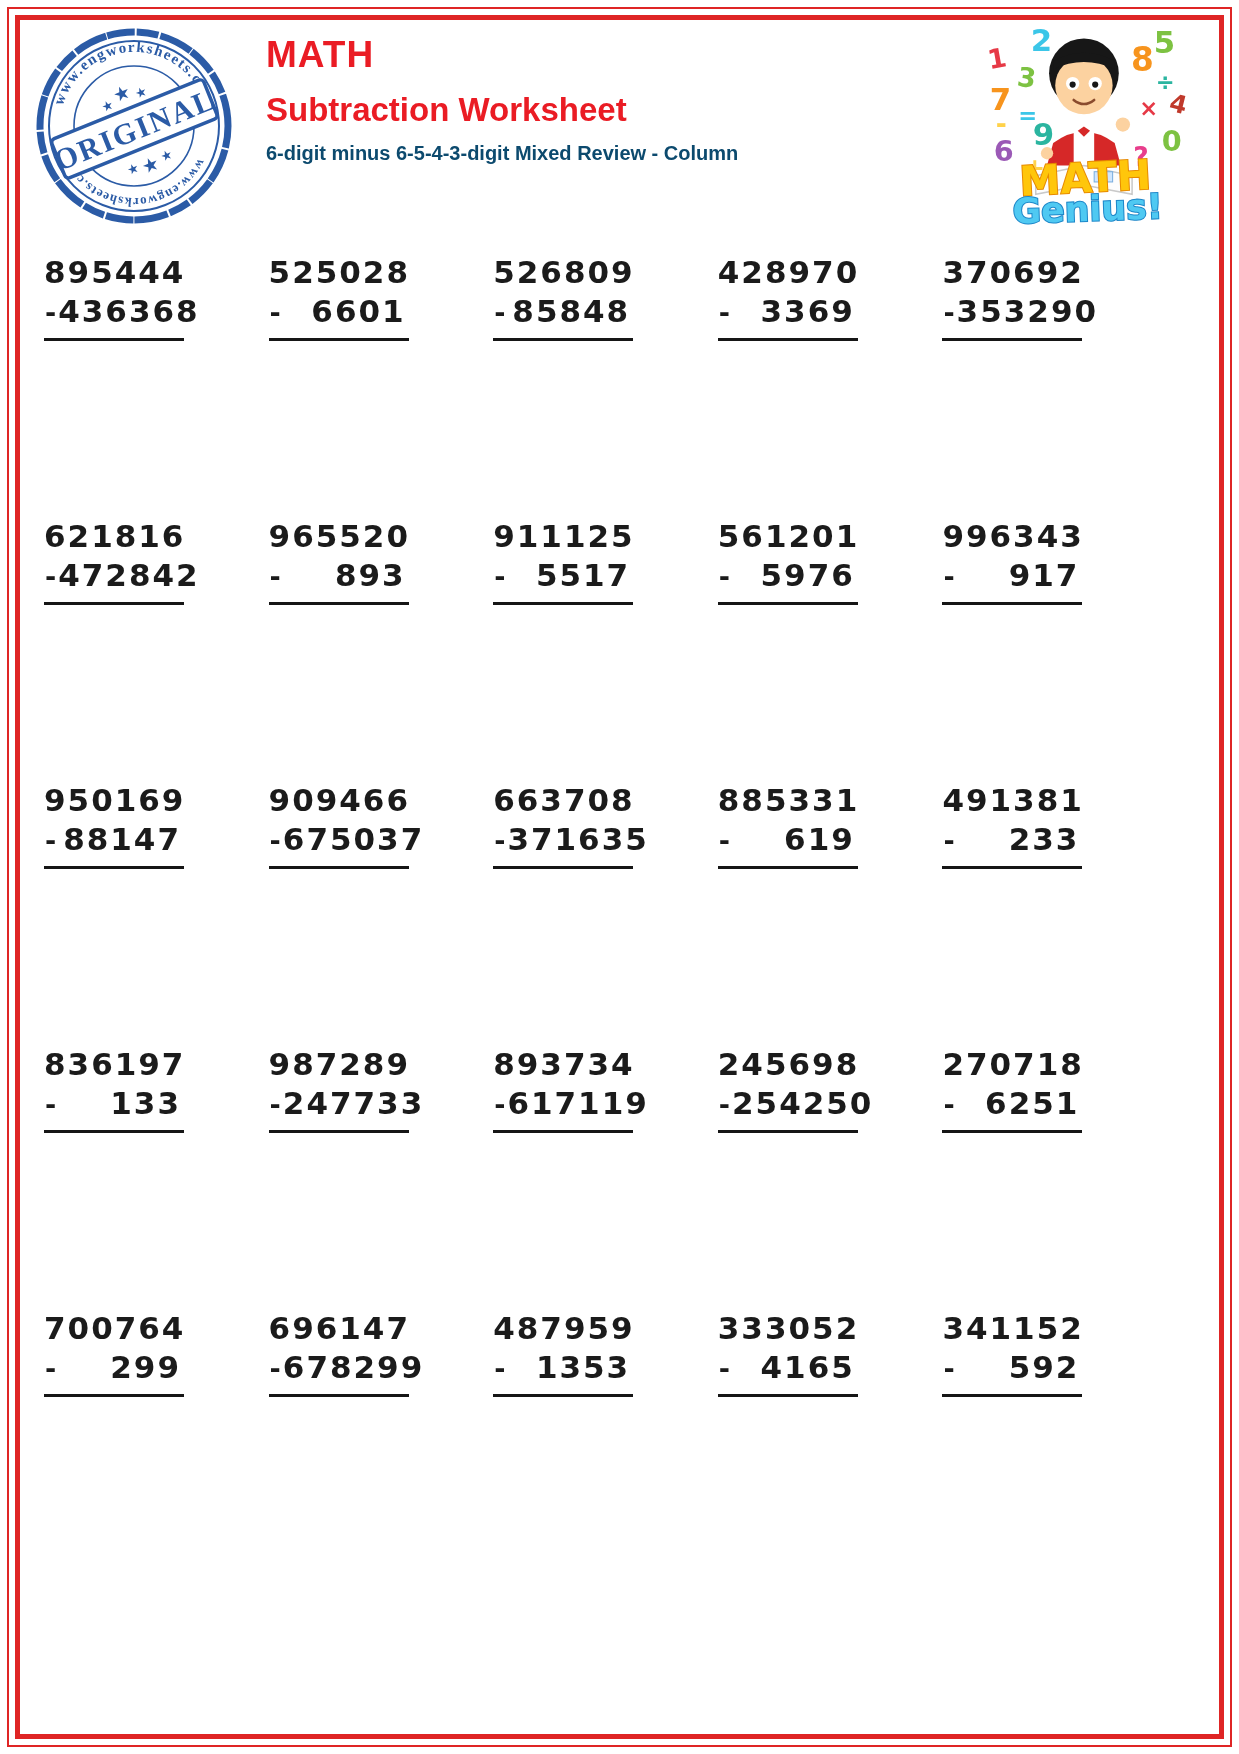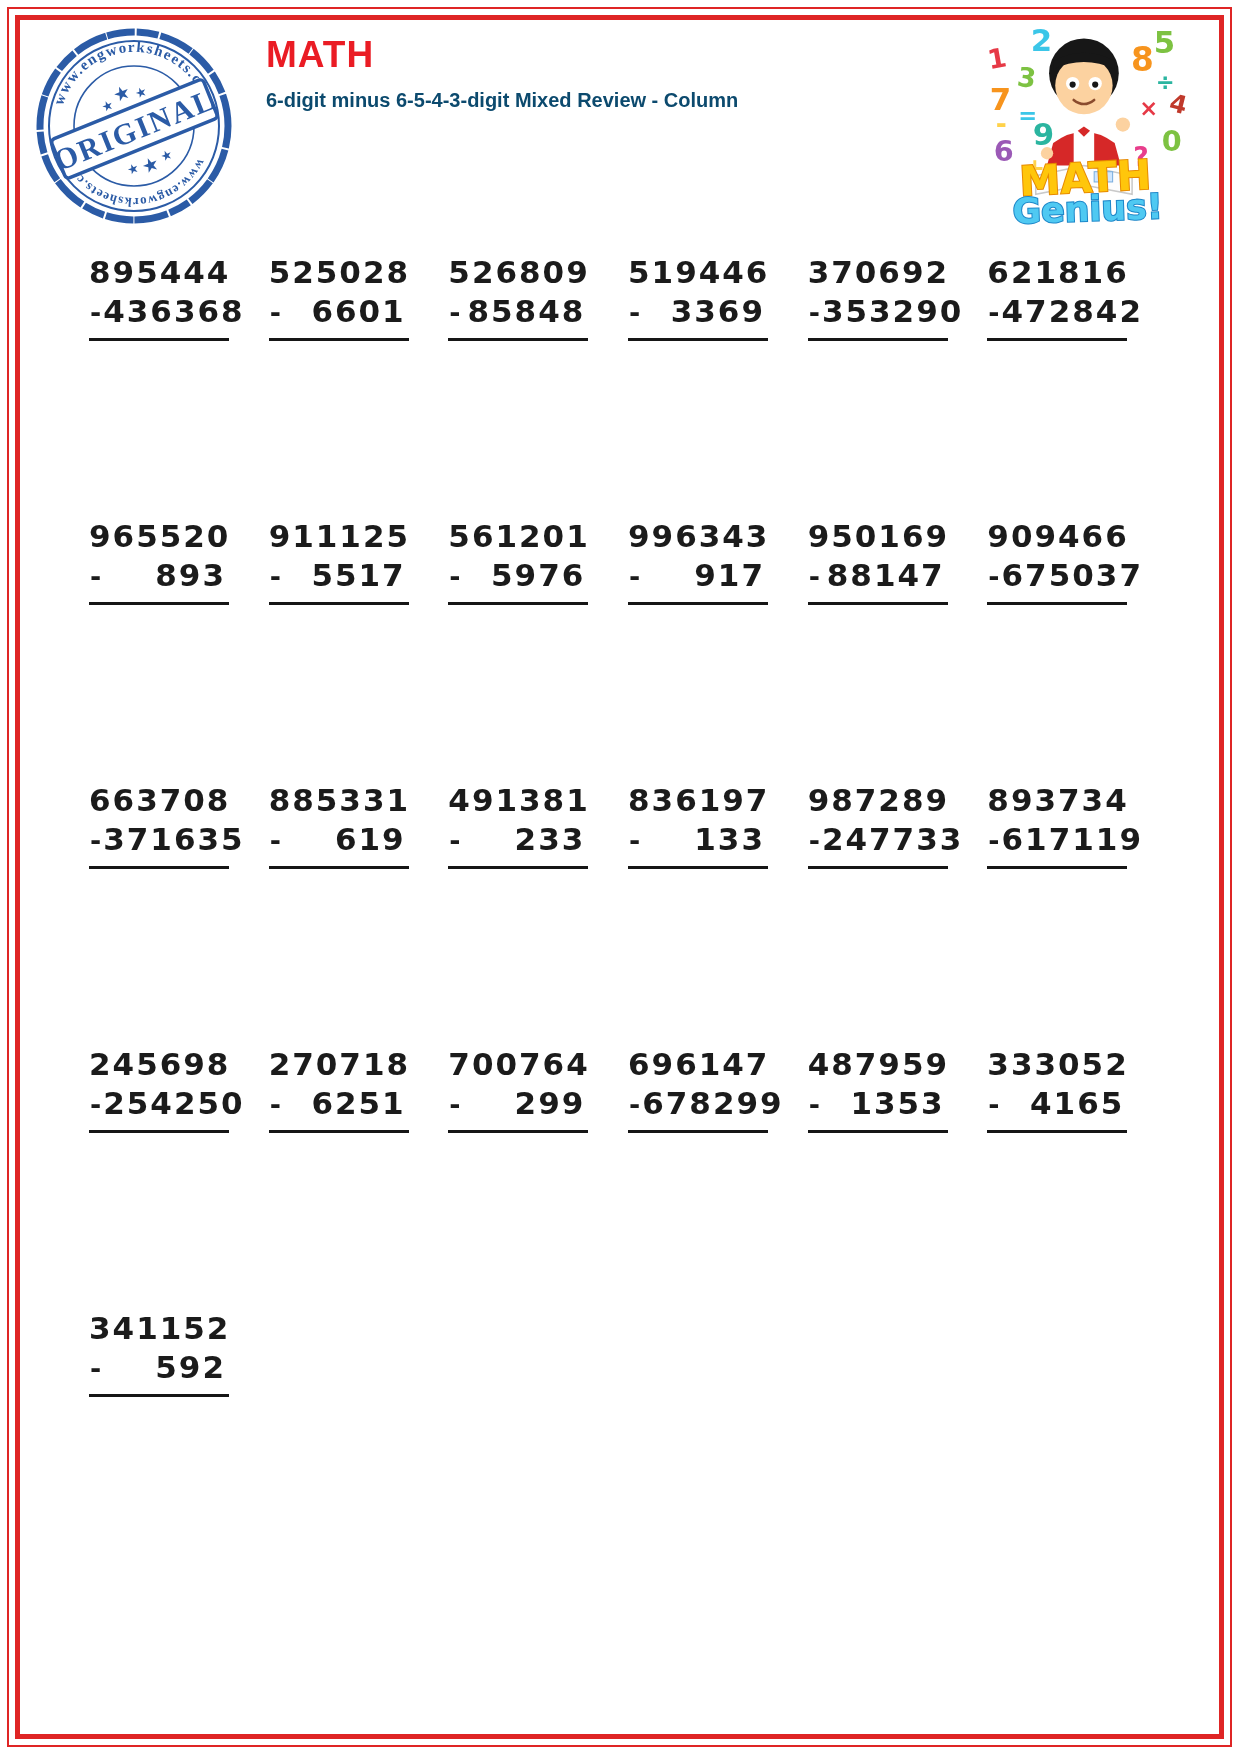--- a/index.html
+++ b/index.html
@@ -9,21 +9,21 @@
   .frame-inner { border:5px solid #df2525; width:100%; height:100%; position:relative; overflow:hidden; background:#fff; }
 
   .header { position:relative; height:218px; }
   .stamp { position:absolute; left:14px; top:6px; width:200px; height:200px; }
   .titles { position:absolute; left:246px; top:14px; }
   .subject-label { font-size:37px; font-weight:bold; color:#ea1c24; letter-spacing:1px; }
   .worksheet-title { font-size:33px; font-weight:bold; color:#ea1c24; margin-top:15px; }
   .worksheet-subtitle { font-size:20px; font-weight:bold; color:#0c4a6e; margin-top:13px; }
   .logo { position:absolute; right:22px; top:0; width:220px; height:205px; }
 
-  .grid { display:grid; grid-template-columns:repeat(6,1fr); padding:0 52px 0 24px; margin-top:14px;margin-left:45px; }
+  .grid { display:grid; grid-template-columns:repeat(5,1fr); padding:0 52px 0 24px; margin-top:14px; }
   .problem { width:140px; height:264px; font-family:"DejaVu Sans", sans-serif; font-weight:bold; color:#1b1b1b; }
   .minuend { text-align:right; font-size:31px; line-height:40px; letter-spacing:2px; padding-right:3px; }
   .subrow { display:flex; justify-content:space-between; align-items:baseline; font-size:31px; line-height:38px;
             letter-spacing:2px; border-bottom:3px solid #161616; padding:0 3px 6px 1px; }
   .minus { font-size:27px; }
 
   .footer { position:absolute; bottom:24px; width:100%; text-align:center;
             font-size:25px; font-weight:bold; color:#e9248e; letter-spacing:0.5px; }
 </style>
 </head>
@@ -58,20 +58,21 @@
               <text x="100" y="114" text-anchor="middle" font-size="30" font-weight="bold" fill="#2b5ba6" letter-spacing="2" font-family="Liberation Serif, serif">ORIGINAL</text>
               <text x="78" y="144" font-size="13" fill="#2b5ba6">★</text>
               <text x="93" y="149" font-size="19" fill="#2b5ba6">★</text>
               <text x="114" y="144" font-size="13" fill="#2b5ba6">★</text>
             </g>
           </svg>
         </div>
 
         <div class="titles">
           <div class="subject-label">MATH</div>
+          <div class="worksheet-title">Subtraction Worksheet</div>
           <div class="worksheet-subtitle">6-digit minus 6-5-4-3-digit Mixed Review - Column</div>
         </div>
 
         <div class="logo">
           <svg viewBox="0 0 210 200" width="220" height="205">
             <g font-family="DejaVu Sans, sans-serif" font-weight="bold">
               <text x="10" y="48" font-size="26" fill="#e63946" transform="rotate(-10 10 48)">1</text>
               <text x="50" y="30" font-size="30" fill="#3bc6e8">2</text>
               <text x="36" y="64" font-size="26" fill="#7dc242" transform="rotate(8 36 64)">3</text>
               <text x="10" y="88" font-size="30" fill="#f7941d">7</text>
@@ -127,21 +128,21 @@
             </div>
           </div>
           <div class="problem">
             <div class="minuend">526809</div>
             <div class="subrow">
               <span class="minus">-</span>
               <span>85848</span>
             </div>
           </div>
           <div class="problem">
-            <div class="minuend">519446</div>
+            <div class="minuend">428970</div>
             <div class="subrow">
               <span class="minus">-</span>
               <span>3369</span>
             </div>
           </div>
           <div class="problem">
             <div class="minuend">370692</div>
             <div class="subrow">
               <span class="minus">-</span>
               <span>353290</span>

